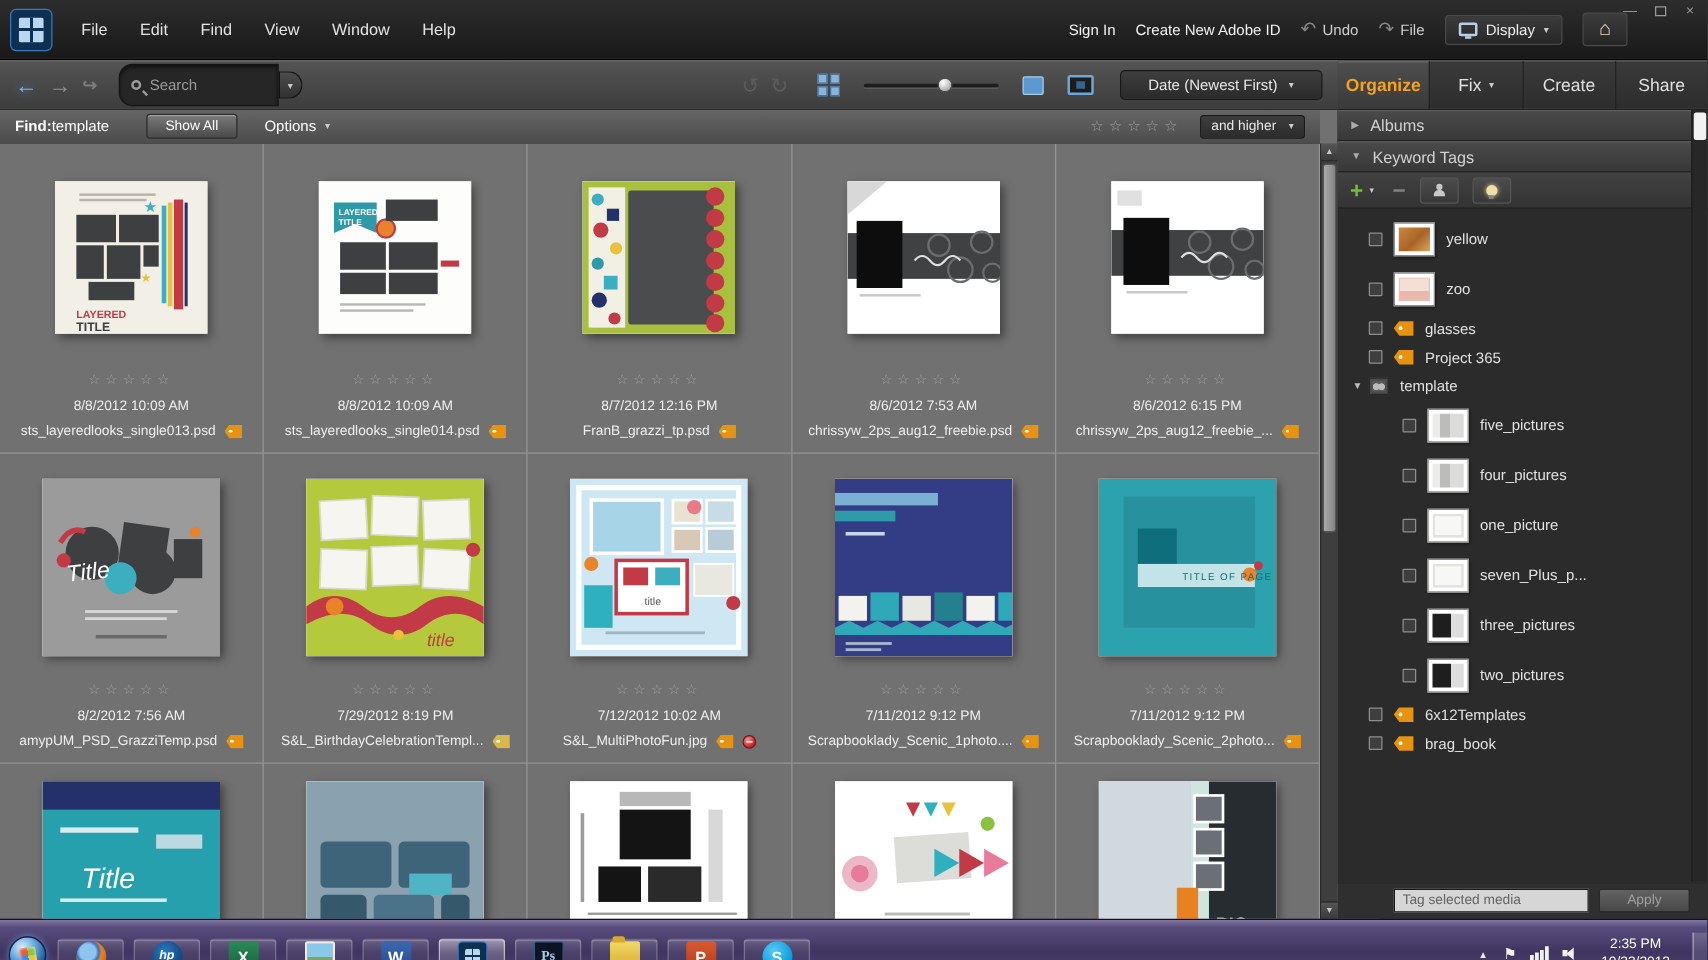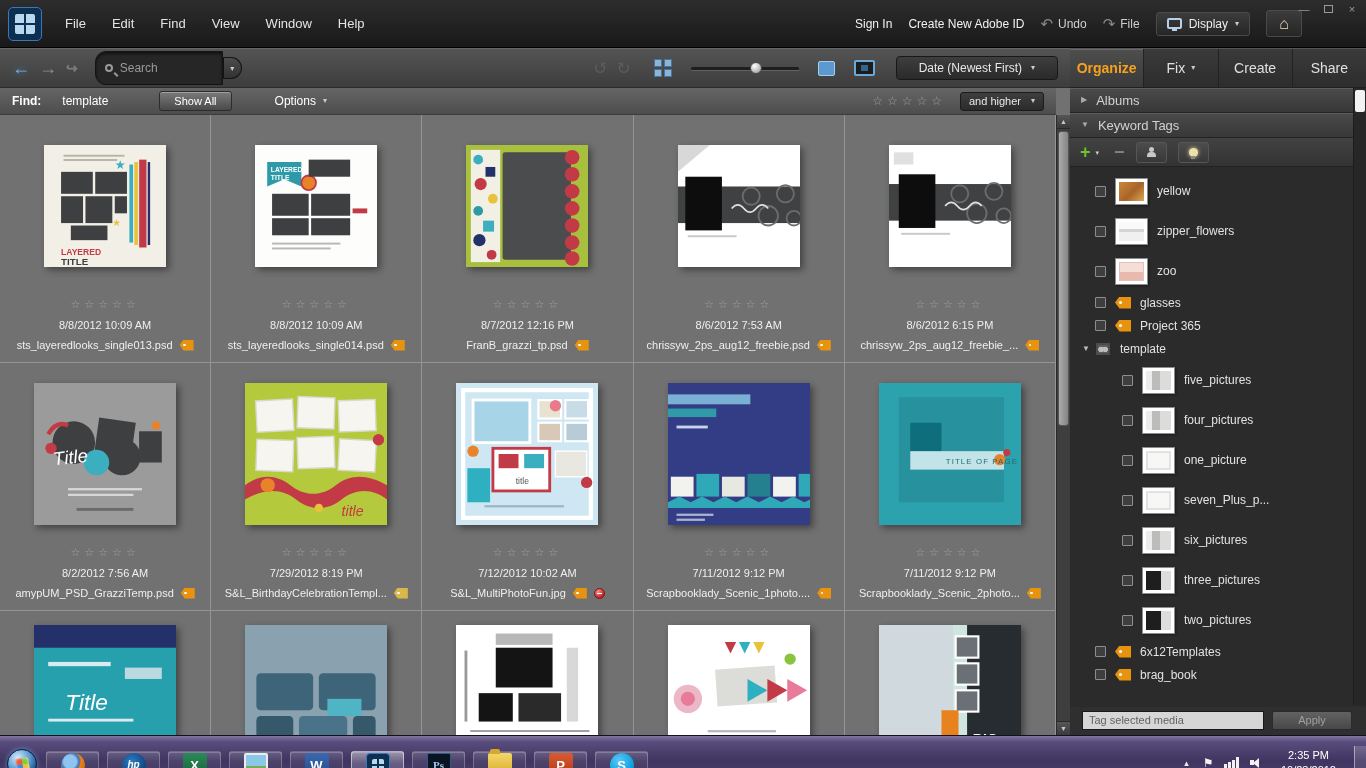--- a/index.html
+++ b/index.html
@@ -50,21 +50,21 @@
 .fs-icon::after{content:"";position:absolute;inset:3px 5px;background:#35658c;}
 .sort-drop{display:flex;align-items:center;gap:9px;height:24px;padding:0 22px;background:linear-gradient(#3e3e3e,#2a2a2a);border:1px solid #181818;border-radius:4px;color:#e8e8e8;font-size:12px;margin-left:12px;white-space:nowrap;}
 
 
 #tabs{position:absolute;top:48px;left:1070px;width:296px;height:40px;display:flex;background:linear-gradient(#3a3a3a,#2d2d2d);border-top:1px solid #565656;border-bottom:1px solid #202020;z-index:5;}
 .tab{flex:1;display:flex;align-items:center;justify-content:center;color:#e0e0e0;font-size:14px;border-right:1px solid #222;gap:6px;}
 .tab:last-child{border-right:none;}
 .tab.active{color:#f7a21d;font-weight:bold;background:linear-gradient(#4e4e4e,#3a3a3a);box-shadow:inset 0 1px 0 #6a6a6a;text-align:center;}
 
 
-#findbar{position:absolute;top:88px;left:0;width:1056px;height:27px;background:linear-gradient(#656565,#4d4d4d);border-bottom:1px solid #3c3c3c;display:flex;align-items:center;padding:0 12px;gap:21px;color:#fff;font-size:12px;z-index:4;}
+#findbar{position:absolute;top:88px;left:0;width:1056px;height:27px;background:linear-gradient(#656565,#4d4d4d);border-bottom:1px solid #3c3c3c;display:flex;align-items:center;padding:0 12px;gap:0;color:#fff;font-size:12px;z-index:4;}
 .showall-btn{padding:3px 14px;background:linear-gradient(#7a7a7a,#4a4a4a);border:1px solid #2c2c2c;border-radius:3px;font-size:11px;color:#fff;box-shadow:inset 0 1px 0 rgba(255,255,255,.3);margin-left:30px;}
 .options{margin-left:22px;display:flex;gap:7px;align-items:center;}
 .fb-right{margin-left:auto;display:flex;align-items:center;gap:14px;}
 .fb-stars{color:#9e9e9e;letter-spacing:4px;font-size:12px;}
 .higher-drop{display:flex;align-items:center;gap:10px;height:19px;padding:0 8px;background:linear-gradient(#3e3e3e,#2b2b2b);border:1px solid #1b1b1b;border-radius:3px;font-size:11px;color:#e8e8e8;white-space:nowrap;}
 
 
 #grid{position:absolute;top:115px;left:0;width:1056px;height:620px;background:#717171;display:grid;grid-template-columns:repeat(5,1fr);grid-auto-rows:248px;overflow:hidden;}
 .cell{border-right:1px solid #959595;border-bottom:1px solid #959595;display:flex;flex-direction:column;align-items:center;padding:8px 6px 10px;}
 .thumbwrap{margin:auto 0;box-shadow:3px 3px 7px rgba(0,0,0,.42);line-height:0;background:#fff;}
@@ -120,21 +120,21 @@
 .icon-photo-d::after{background:linear-gradient(90deg,#ececea 25%,#bcbcba 25% 55%,#dcdcda 55%);}
 .icon-photo-e::after{background:#f7f7f5;box-shadow:inset 0 0 0 2px #e2e2e0;}
 .icon-photo-f::after{background:linear-gradient(90deg,#1e1e1e 60%,#ddd 60%);}
 .icon-tag{width:16px;height:12px;background:#e8930f;clip-path:polygon(0 50%,28% 0,100% 0,100% 100%,28% 100%);}
 .icon-tag::after{content:"";position:absolute;left:3.5px;top:4.5px;width:3px;height:3px;background:#fff;border-radius:50%;}
 .icon-category{width:16px;height:14px;background:#4c4c4c;border:1px solid #2a2a2a;}
 .icon-category::after{content:"";position:absolute;inset:2px;background:radial-gradient(circle at 30% 55%,#bcbcbc 0 2.5px,transparent 3px),radial-gradient(circle at 72% 55%,#bcbcbc 0 2.5px,transparent 3px),#5c5c5c;}
 .tag-label{color:#e2e2e2;font-size:12px;white-space:nowrap;}
 #panel-scroll{position:absolute;top:0;right:0;width:13px;bottom:30px;background:#272727;border-left:1px solid #1d1d1d;}
 #panel-scroll .pthumb{position:absolute;top:2px;left:1px;width:10px;height:22px;background:#f2f2f2;border-radius:2px;}
-#tagapply{height:28px;flex:none;display:flex;align-items:center;gap:8px;padding:0 14px 2px 12px;background:#2f2f2f;}
+#tagapply{height:28px;flex:none;display:flex;align-items:center;gap:8px;padding:0 14px 2px 12px;background:#2f2f2f;margin-left:33px;}
 #tag-input{flex:1;height:19px;background:#d6d6d6;border:1px solid #191919;font-size:11px;color:#333;padding:0 6px;}
 #tag-input::placeholder{color:#636363;}
 #apply-btn{width:80px;height:19px;background:linear-gradient(#626262,#484848);border:1px solid #2a2a2a;border-radius:2px;color:#a0a0a0;font-size:11px;}
 
 
 #taskbar{position:absolute;top:735px;left:0;right:0;height:44px;background:linear-gradient(180deg,#8076a0 0%,#584c7c 14%,#3f3560 58%,#4d4170 100%);border-top:1px solid #15101f;display:flex;align-items:flex-end;padding-left:5px;z-index:8;}
 #start-orb{width:30px;height:30px;border-radius:50%;margin:0 9px 0 2px;background:radial-gradient(circle at 35% 28%,#d8ecfc,#6aa8dc 38%,#1e5a96 72%,#0c3058);border:1px solid #0a2444;position:relative;box-shadow:0 0 5px rgba(130,190,255,.55);flex:none;}
 #start-orb::after{content:"";position:absolute;left:8px;top:8px;width:13px;height:13px;border-radius:2px;background:conic-gradient(#8ac43f 0 25%,#e8c23d 0 50%,#3d8ae8 0 75%,#e85a3d 0);transform:rotate(-8deg);box-shadow:inset 0 0 3px rgba(255,255,255,.85);}
 #taskbar-apps{display:flex;gap:8px;align-items:center;}
 .task-btn{width:53px;height:28px;border-radius:3px;border:1px solid rgba(255,255,255,.25);background:linear-gradient(rgba(255,255,255,.16),rgba(255,255,255,.05) 45%,rgba(0,0,0,.14));display:flex;align-items:center;justify-content:center;box-shadow:inset 0 1px 0 rgba(255,255,255,.2);}
@@ -662,26 +662,20 @@
     <div id="taglist">
         <div class="tag-row row-tall">
     <span class="expander hidden-exp"></span>
     <span class="tag-checkbox"></span>
     <span class="tag-icon icon-photo-a pho"></span>
     <span class="tag-label">yellow</span>
   </div>
         <div class="tag-row row-tall">
     <span class="expander hidden-exp"></span>
     <span class="tag-checkbox"></span>
-    <span class="tag-icon icon-photo-b pho"></span>
-    <span class="tag-label">zipper_flowers</span>
-  </div>
-        <div class="tag-row row-tall">
-    <span class="expander hidden-exp"></span>
-    <span class="tag-checkbox"></span>
     <span class="tag-icon icon-photo-c pho"></span>
     <span class="tag-label">zoo</span>
   </div>
         <div class="tag-row row-short">
     <span class="expander hidden-exp"></span>
     <span class="tag-checkbox"></span>
     <span class="tag-icon icon-tag"></span>
     <span class="tag-label">glasses</span>
   </div>
         <div class="tag-row row-short">
@@ -712,26 +706,20 @@
     <span class="expander hidden-exp"></span>
     <span class="tag-checkbox"></span>
     <span class="tag-icon icon-photo-e pho"></span>
     <span class="tag-label">one_picture</span>
   </div>
         <div class="tag-row row-tall indent">
     <span class="expander hidden-exp"></span>
     <span class="tag-checkbox"></span>
     <span class="tag-icon icon-photo-e pho"></span>
     <span class="tag-label">seven_Plus_p...</span>
-  </div>
-        <div class="tag-row row-tall indent">
-    <span class="expander hidden-exp"></span>
-    <span class="tag-checkbox"></span>
-    <span class="tag-icon icon-photo-d pho"></span>
-    <span class="tag-label">six_pictures</span>
   </div>
         <div class="tag-row row-tall indent">
     <span class="expander hidden-exp"></span>
     <span class="tag-checkbox"></span>
     <span class="tag-icon icon-photo-f pho"></span>
     <span class="tag-label">three_pictures</span>
   </div>
         <div class="tag-row row-tall indent">
     <span class="expander hidden-exp"></span>
     <span class="tag-checkbox"></span>

